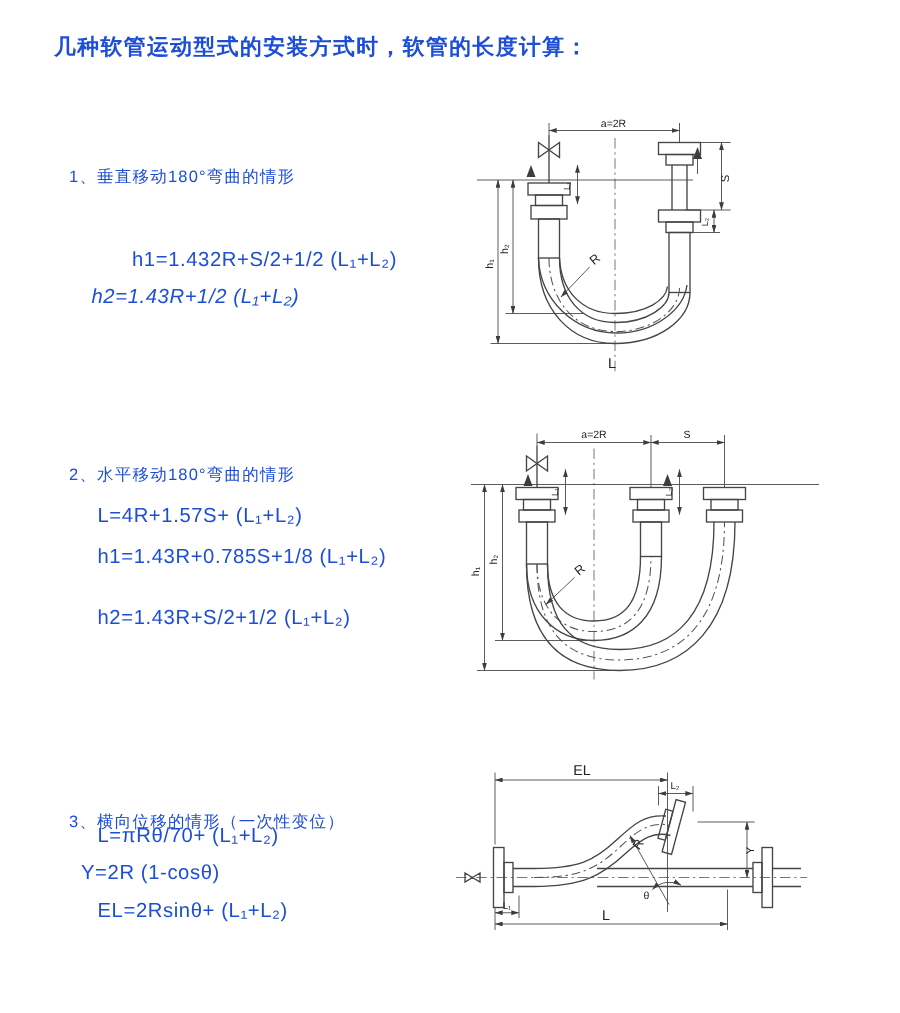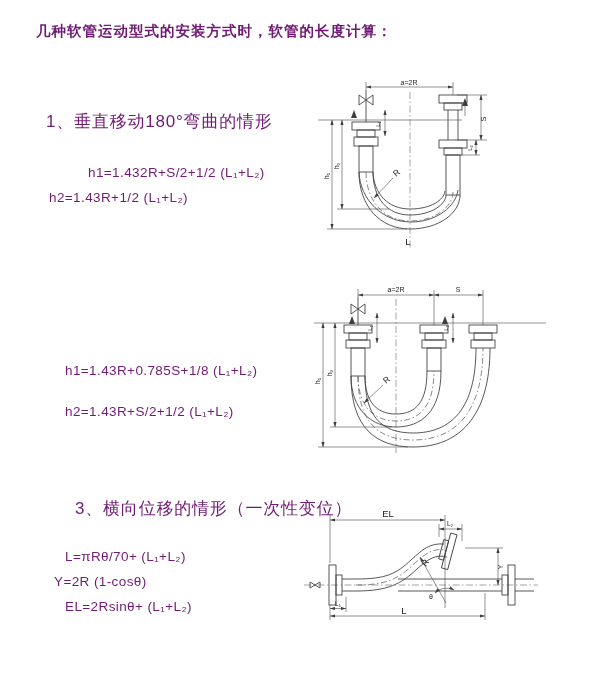--- a/index.html
+++ b/index.html
@@ -1,43 +1,45 @@
 <!DOCTYPE html>
 <html><head>
 <meta charset="utf-8">
 <style>
   html,body{margin:0;padding:0;background:#ffffff;}
   #page{position:relative;width:600px;height:675px;background:#ffffff;overflow:hidden;
-        font-family:"Liberation Sans","DejaVu Sans",sans-serif;color:#701a75;}
+        font-family:"Liberation Sans","DejaVu Sans",sans-serif;color:#1d4ed8;}
   .title{position:absolute;left:36px;top:22px;font-size:14.5px;letter-spacing:1px;font-weight:600;}
-  .heading{position:absolute;font-size:17px;letter-spacing:0.8px;font-weight:500;white-space:nowrap;}
+  .heading{position:absolute;font-size:11px;letter-spacing:0.8px;font-weight:500;white-space:nowrap;}
   .formula{position:absolute;font-size:13.5px;letter-spacing:0.4px;white-space:nowrap;}
   svg{position:absolute;overflow:visible;}
   svg text{font-family:"Liberation Sans","DejaVu Sans",sans-serif;fill:#222;}
   .geo{stroke:#454545;stroke-width:0.9;fill:none;}
   .dim{stroke:#4a4a4a;stroke-width:0.6;fill:none;}
   .cl{stroke:#5a5a5a;stroke-width:0.55;fill:none;stroke-dasharray:7 2.5 1.5 2.5;}
   .hdash{stroke:#555;stroke-width:0.7;fill:none;stroke-dasharray:6 2.5 1.5 2.5;}
   .solidfill{fill:#3d3d3d;stroke:none;}
 </style>
 </head>
 <body>
 
 <div id="page">
 
   <div class="title">几种软管运动型式的安装方式时，软管的长度计算：</div>
 
   <div class="heading" style="left:46px;top:110px;">1、垂直移动180°弯曲的情形</div>
   <div class="formula" style="left:65px;top:165px;margin-left:23px;">h1=1.432R+S/2+1/2 (L₁+L₂)</div>
-  <div class="formula" style="left:49px;top:190px;">h2=1.43R+1/2 (L₁+L₂)</div>
-
+  <div class="formula" style="left:61px;top:190px;font-style:italic;">h2=1.43R+1/2 (L₁+L₂)</div>
+
+  <div class="heading" style="left:46px;top:309px;">2、水平移动180°弯曲的情形</div>
+  <div class="formula" style="left:65px;top:336px;">L=4R+1.57S+ (L₁+L₂)</div>
   <div class="formula" style="left:65px;top:363px;">h1=1.43R+0.785S+1/8 (L₁+L₂)</div>
   <div class="formula" style="left:65px;top:404px;">h2=1.43R+S/2+1/2 (L₁+L₂)</div>
 
-  <div class="heading" style="left:46px;top:497px;margin-left:29px;">3、横向位移的情形（一次性变位）</div>
+  <div class="heading" style="left:46px;top:540px;">3、横向位移的情形（一次性变位）</div>
   <div class="formula" style="left:65px;top:549px;">L=πRθ/70+ (L₁+L₂)</div>
   <div class="formula" style="left:54px;top:574px;">Y=2R (1-cosθ)</div>
   <div class="formula" style="left:65px;top:599px;">EL=2Rsinθ+ (L₁+L₂)</div>
 
   <svg style="left:310px;top:74px;" width="290" height="185" viewBox="0 0 290 185">
     <defs>
       <marker id="ar1" viewBox="0 0 10 6" refX="9.5" refY="3" markerWidth="9" markerHeight="5.4" orient="auto-start-reverse">
         <path d="M0,0 L10,3 L0,6 Z" fill="#3d3d3d"></path>
       </marker>
       <pattern id="hb1" width="3.4" height="3.4" patternUnits="userSpaceOnUse">

